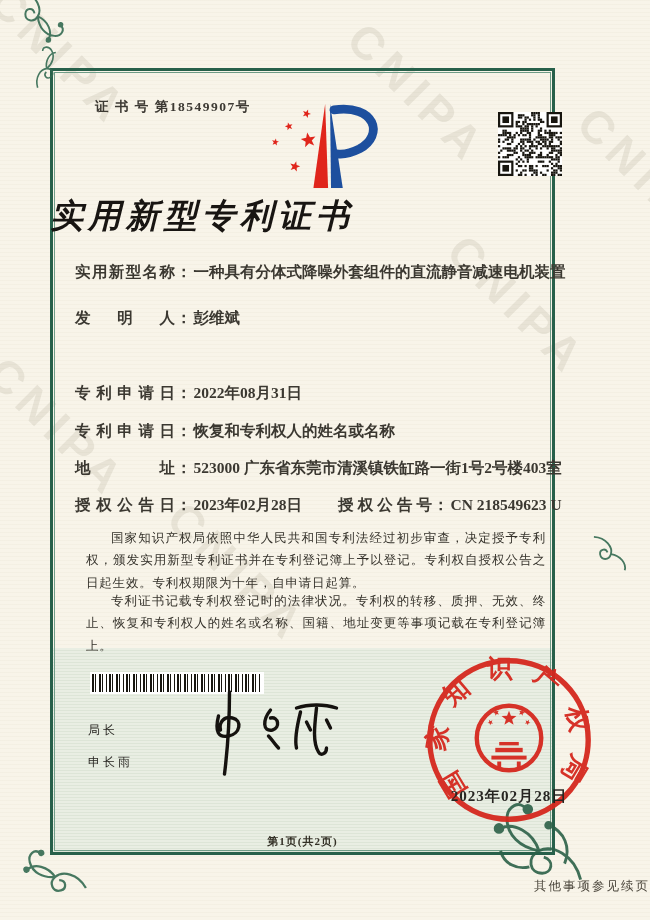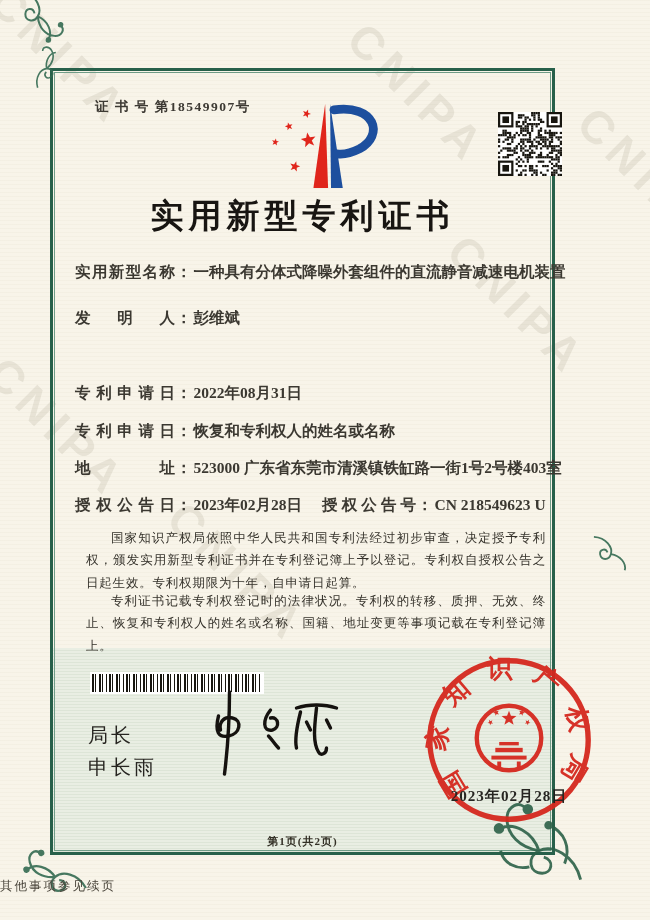--- a/index.html
+++ b/index.html
@@ -22,43 +22,43 @@
   .cert-border{position:absolute;left:50px;top:68px;width:499px;height:781px;
     border:3px solid #27604a;z-index:4;pointer-events:none;}
   .cert-border::after{content:"";position:absolute;inset:1px;border:1px solid #6f9c87;}
   .flourish{position:absolute;z-index:5;opacity:.9;}
   
   .content{position:absolute;inset:0;z-index:6;}
   .cert-no{position:absolute;left:75px;top:98px;font-size:13.5px;letter-spacing:1.5px;
     color:#3c3933;font-weight:600;margin-left:20px;}
   .logo{position:absolute;left:262px;top:102px;}
   .qr{position:absolute;left:498px;top:112px;}
-  .title{position:absolute;left:50px;top:194px;width:505px;text-align:center;
-    font-size:33px;font-weight:700;letter-spacing:5px;color:#181512;}
+  .title{position:absolute;left:50px;top:194px;width:505px;text-align:left;
+    font-size:33px;font-weight:700;letter-spacing:5px;color:#181512;font-style:italic;}
   .field-row{position:absolute;left:75px;width:470px;font-size:15.5px;font-weight:600;
     color:#3b3831;white-space:nowrap;}
   .f-label{display:inline-block;width:100px;text-align:justify;text-align-last:justify;vertical-align:bottom;}
   .f-colon{margin:0 2px 0 1px;}
-  .grant-no-group{margin-left:20px;}
+  .grant-no-group{margin-left:36px;}
   .grant-no-group .f-label{width:94px;}
   .para{position:absolute;left:86px;width:460px;font-size:12.5px;line-height:1.78;
     color:#35322b;text-indent:2em;letter-spacing:0.8px;text-align:justify;}
   .barcode{position:absolute;left:90px;top:672px;width:170px;height:18px;background:#fff;
     border:2px solid #fff;
     background-image:repeating-linear-gradient(90deg,
       #17150f 0 2px,#fff 2px 3px,#17150f 3px 4px,#fff 4px 7px,
       #17150f 7px 9px,#fff 9px 10px,#17150f 10px 11px,#fff 11px 14px,
       #17150f 14px 15px,#fff 15px 17px);}
   .signer{position:absolute;left:88px;font-family:"Liberation Sans","DejaVu Sans",sans-serif;
-    font-size:20px;letter-spacing:3px;color:#272521;}
+    font-size:12px;letter-spacing:3px;color:#272521;}
   .signature{position:absolute;left:182px;top:686px;}
   .seal{position:absolute;left:421px;top:652px;opacity:.95;z-index:8;}
   .page-info{position:absolute;left:50px;top:834px;width:505px;text-align:center;
     font-size:11px;letter-spacing:1px;color:#333026;font-weight:600;z-index:7;}
-  .note{position:absolute;left:0;top:878px;width:650px;text-align:left;
+  .note{position:absolute;left:0;top:878px;width:650px;text-align:right;
     font-size:12.5px;letter-spacing:2px;color:#49443a;}
 </style>
 </head>
 <body>
 
 <div class="page">
 
   <span class="wm" style="left:-28px;top:28px">CNIPA</span>
   <span class="wm" style="left:330px;top:66px">CNIPA</span>
   <span class="wm" style="left:430px;top:278px">CNIPA</span>

